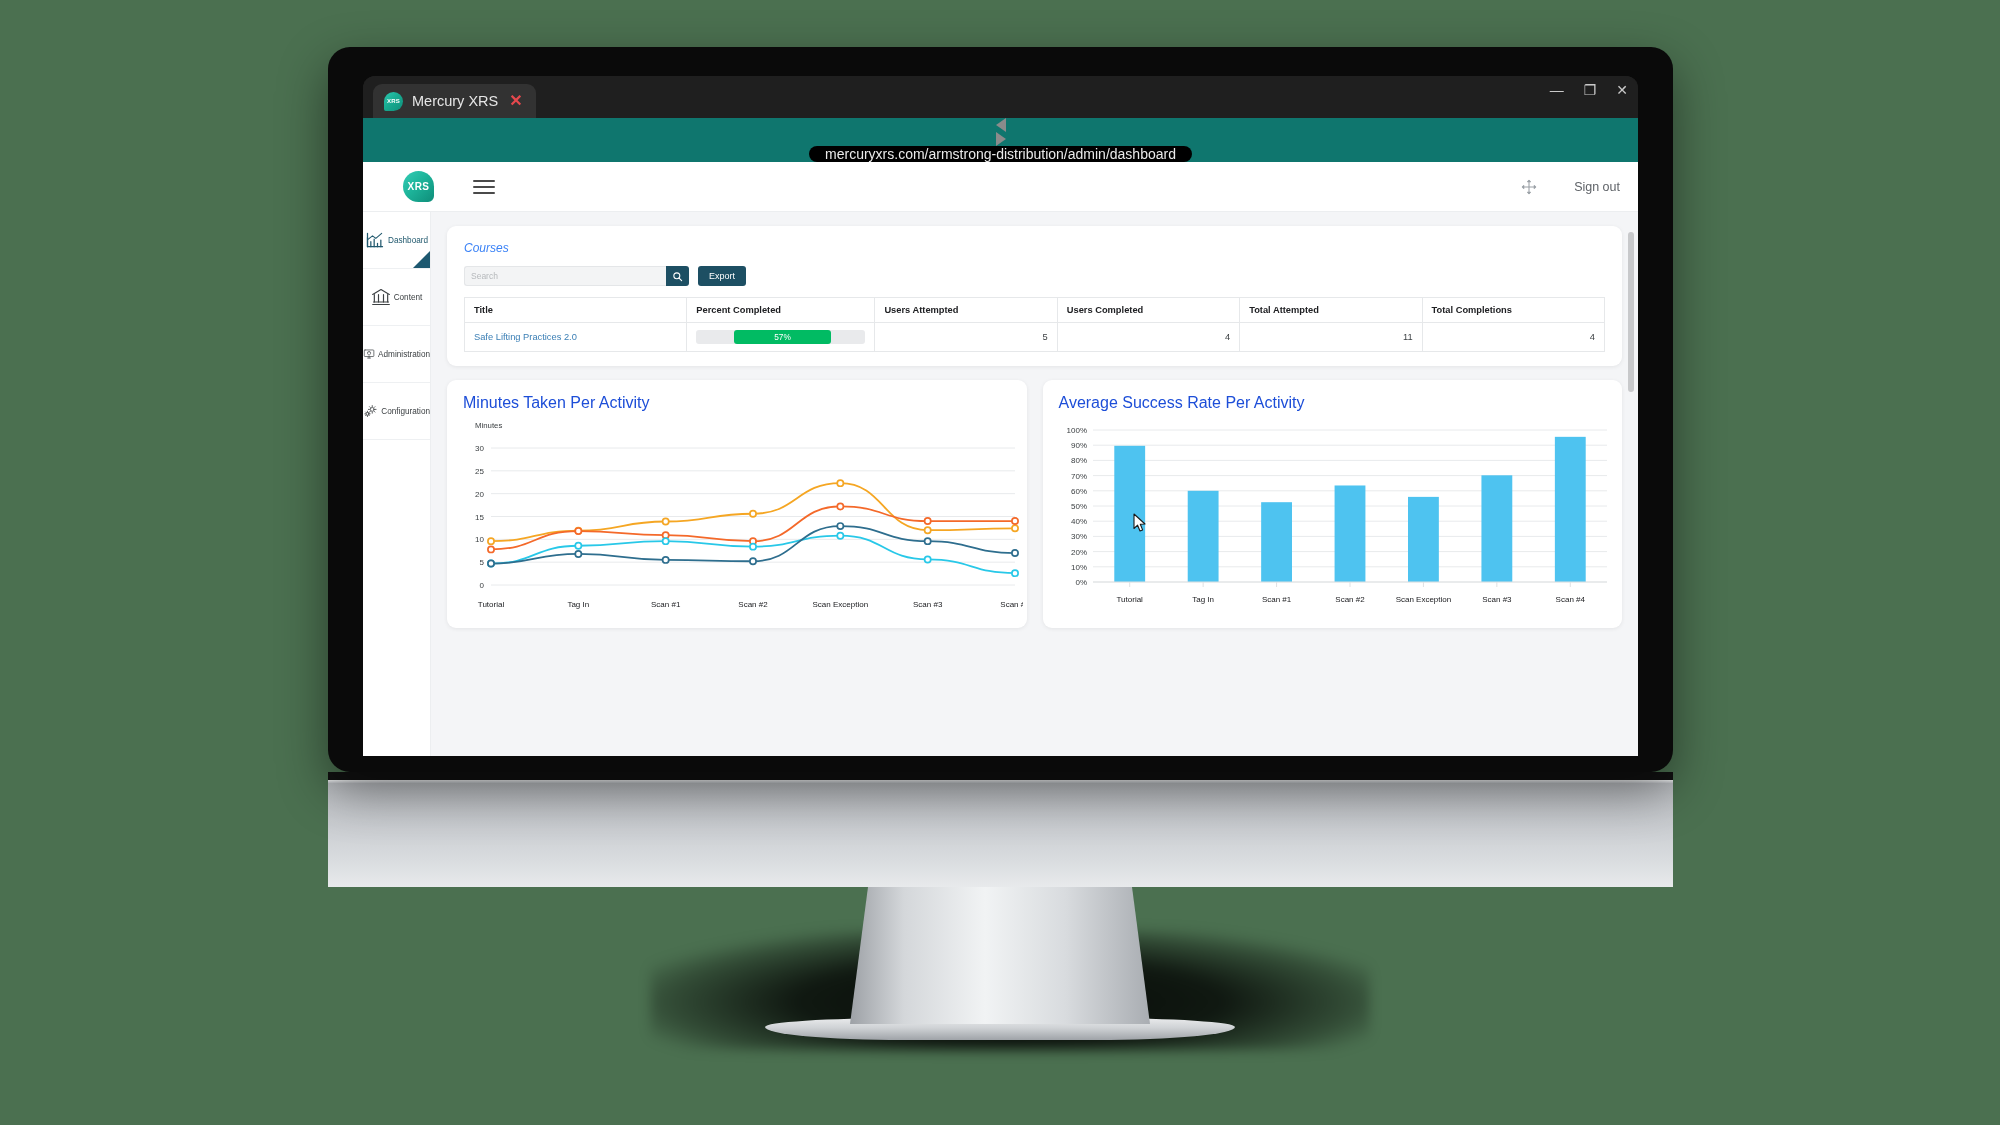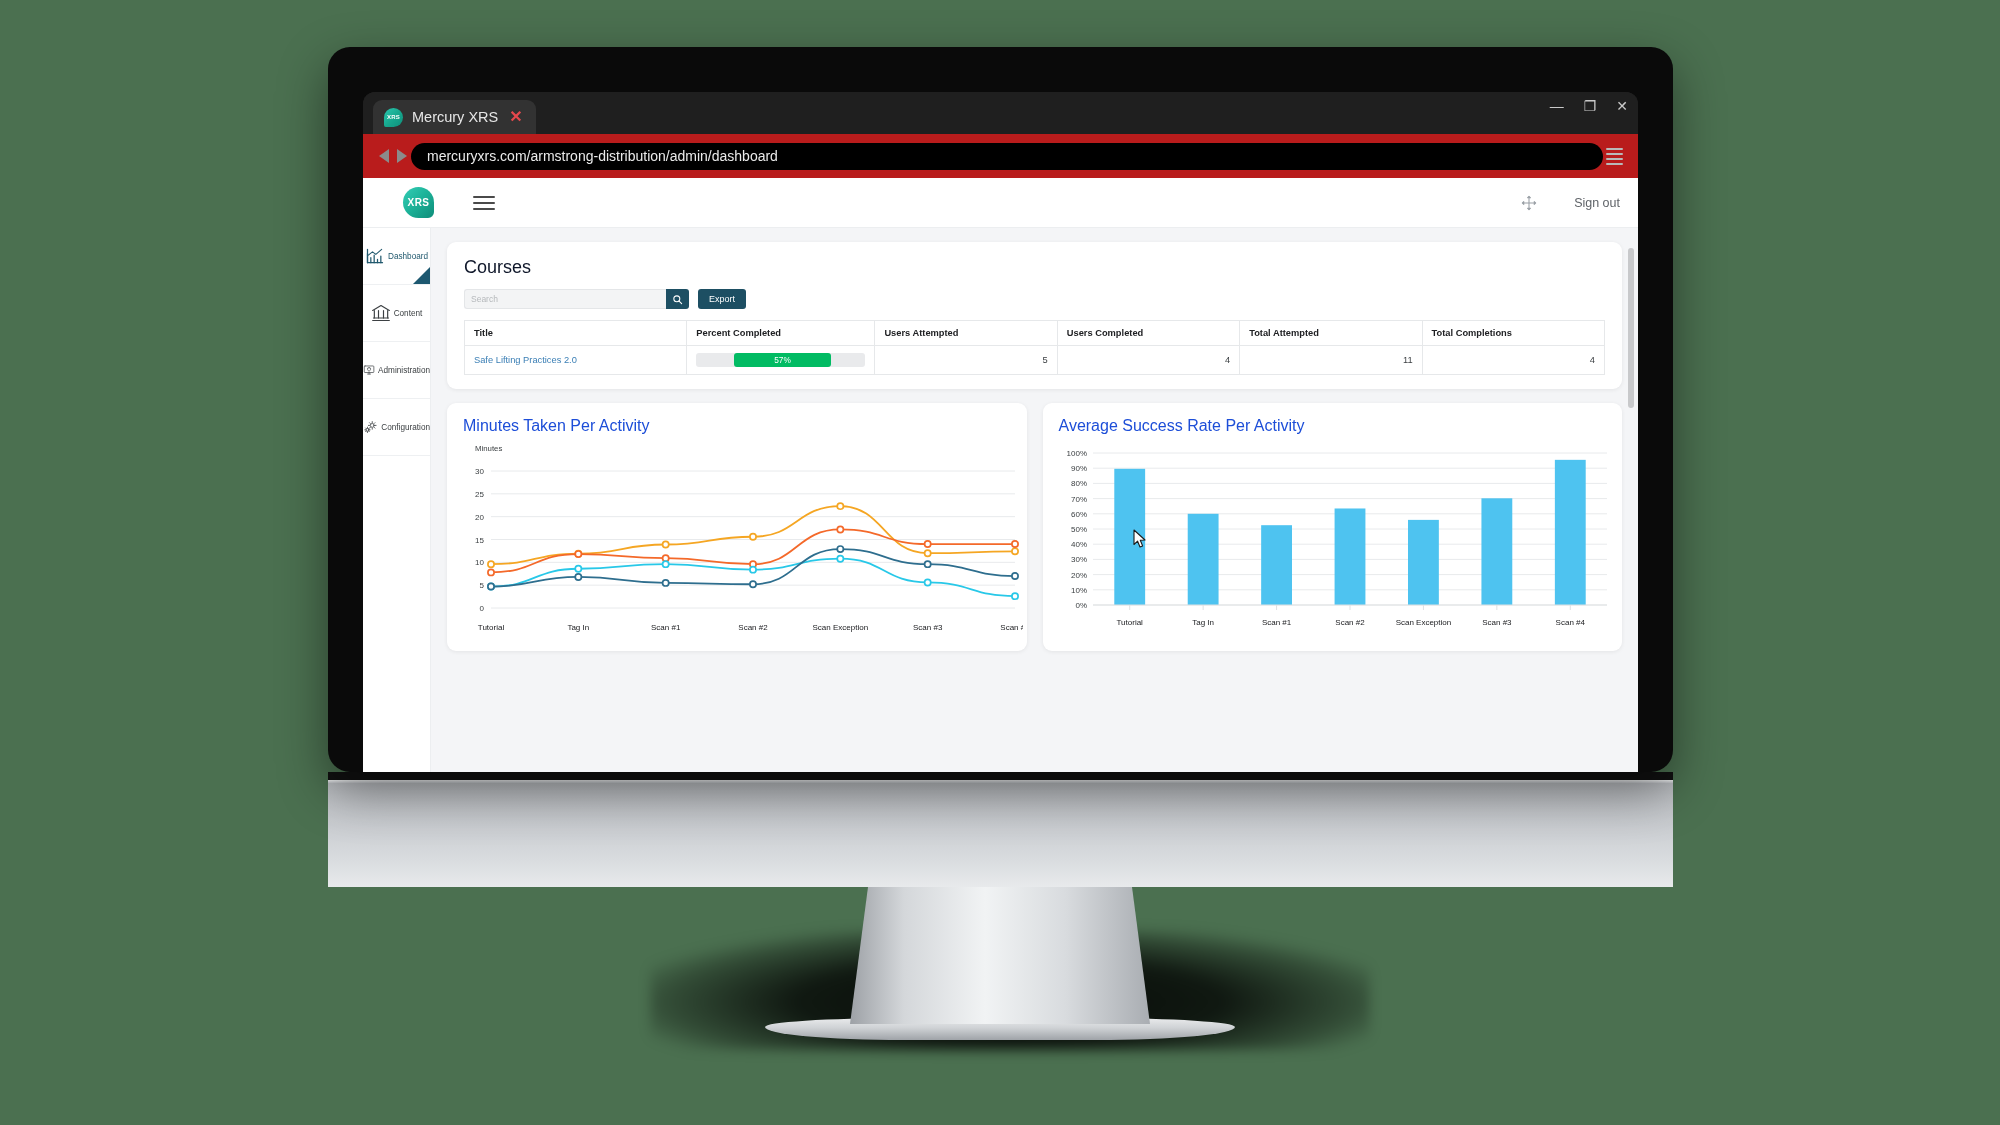--- a/index.html
+++ b/index.html
@@ -53,21 +53,21 @@
     position: absolute;
     left: 650px; top: 930px;
     width: 720px; height: 120px;
     background: radial-gradient(ellipse at 50% 60%, rgba(0,0,0,0.92) 0%, rgba(0,0,0,0.78) 42%, rgba(0,0,0,0.30) 68%, rgba(0,0,0,0) 80%);
     filter: blur(6px);
   }
 
   
   #browser {
     position: absolute;
-    left: 363px; top: 92px;
+    left: 363px; top: 76px;
     width: 1275px; height: 680px;
     background: #1f1f1f;
     border-radius: 12px 12px 0 0;
     overflow: hidden;
   }
   #tabstrip {
     height: 42px;
     background: #1f1f1f;
     display: flex; align-items: flex-end;
     position: relative;
@@ -88,23 +88,24 @@
   }
   .tab-title { color: #e6e6e6; font-size: 14.5px; white-space: nowrap; }
   .tab-close { color: #e5484d; font-size: 16px; font-weight: 700; line-height: 1; margin-left: 2px; cursor: pointer; }
   #win-controls {
     position: absolute; right: 10px; top: 7px;
     display: flex; align-items: center; gap: 20px;
   }
   .win-btn { color: #c9c9c9; font-size: 14px; line-height: 1; cursor: pointer; }
 
   #toolbar {
-    height: 44px; background: #b91c1c;
+    height: 44px; background: #0f766e;
     display: flex; align-items: center; 
     padding: 0 12px;
+    flex-direction: column;
   }
   .navbtn { width: 18px; height: 18px; display:flex;align-items:center;justify-content:center; cursor:pointer; }
   .tri-l { width:0;height:0;border-top:7px solid transparent;border-bottom:7px solid transparent;border-right:10px solid #8b8b8b; }
   .tri-r { width:0;height:0;border-top:7px solid transparent;border-bottom:7px solid transparent;border-left:10px solid #8b8b8b; }
   #addressbar {
     flex: 1; height: 27px; background: #000;
     border-radius: 14px; display: flex; align-items: center;
     padding: 0 16px; color: #eaeaea; font-size: 14px;
   }
   #hamburger-browser { display:flex;flex-direction:column;gap:3px; cursor:pointer; padding:3px; }
@@ -155,21 +156,21 @@
     content:""; position:absolute; right:0; bottom:0;
     width:0;height:0;border-bottom:17px solid #1d5870;border-left:17px solid transparent;
   }
   .side-ico { width: 20px; height: 20px; }
 
   #content { flex: 1; padding: 14px 16px 0 16px; overflow: hidden; position: relative; }
 
   .card { background: #fff; border-radius: 9px; box-shadow: 0 1px 4px rgba(0,0,0,.07); }
 
   #courses-card { padding: 15px 17px 14px 17px; }
-  .card-title { font-size: 18px; color: #0f172a; font-weight: 400; }
+  .card-title { font-size: 12px; color: #3b82f6; font-weight: 400; font-style: italic; }
   #courses-controls { display: flex; align-items: center; gap: 9px; margin-top: 11px; }
   #search-wrap { display:flex; width: 225px; height: 20px; }
   #search-input {
     flex:1; border: 1px solid #e4e6e8; border-right: none;
     background: #f3f4f5; font-size: 8.5px; padding: 0 6px;
     border-radius: 3px 0 0 3px; color: #5f6368;
     font-family: "Liberation Sans", sans-serif;
   }
   #search-input::placeholder { color:#b6b9bc; }
   #search-btn {

